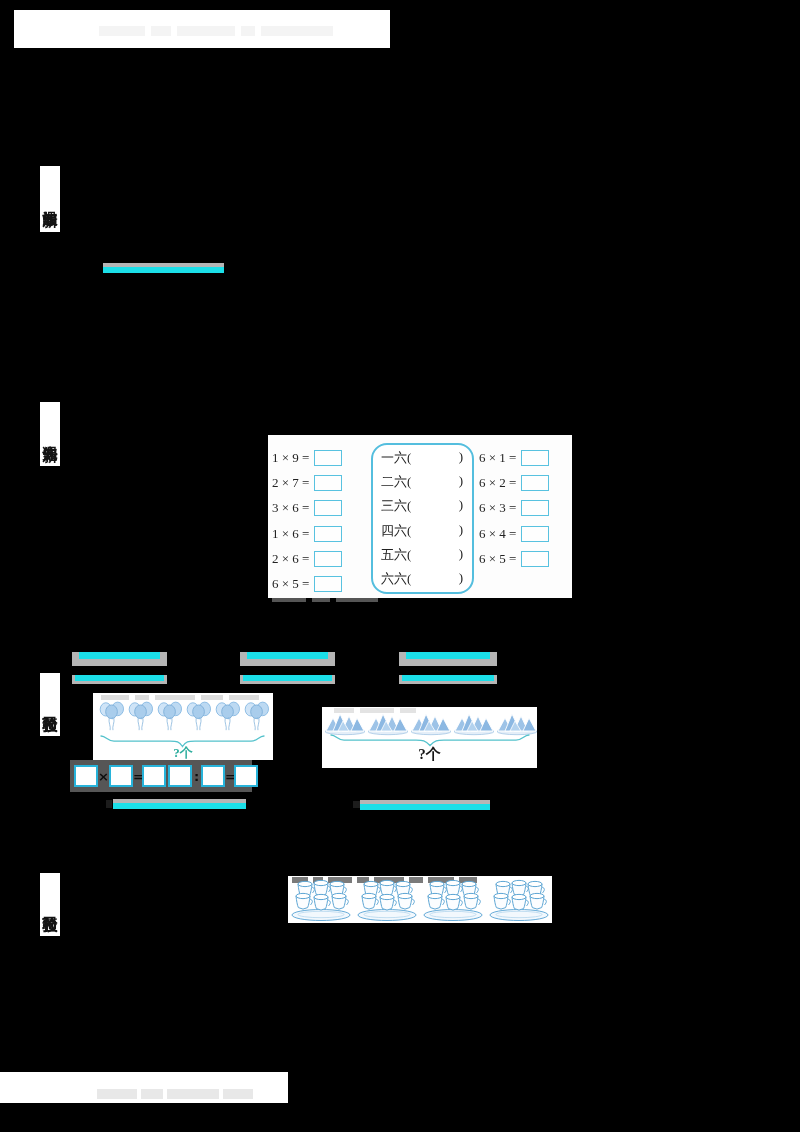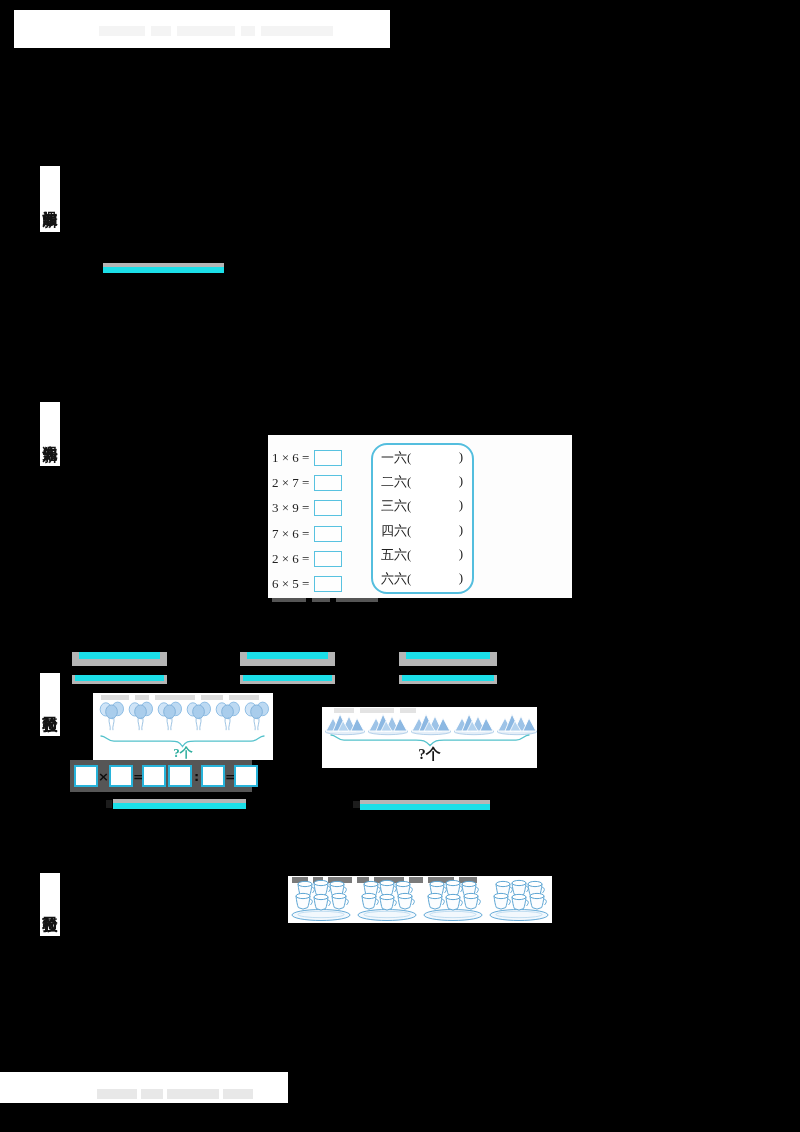--- a/index.html
+++ b/index.html
@@ -136,24 +136,24 @@
   <div class="abs hl-under" style="left:103px;top:263px;width:121px;height:10px;">
     <div class="cy"></div>
   </div>
 
   <div class="abs vlabel" style="left:40px;top:402px;height:64px;">
     <span>新课先知</span>
   </div>
 
   <div class="abs panel tpanel">
     <div class="tcol tcol-left">
+      <div class="trow"><span>1 × 9 =</span><span class="ansbox"></span></div>
+      <div class="trow"><span>2 × 7 =</span><span class="ansbox"></span></div>
+      <div class="trow"><span>3 × 6 =</span><span class="ansbox"></span></div>
       <div class="trow"><span>1 × 6 =</span><span class="ansbox"></span></div>
-      <div class="trow"><span>2 × 7 =</span><span class="ansbox"></span></div>
-      <div class="trow"><span>3 × 9 =</span><span class="ansbox"></span></div>
-      <div class="trow"><span>7 × 6 =</span><span class="ansbox"></span></div>
       <div class="trow"><span>2 × 6 =</span><span class="ansbox"></span></div>
       <div class="trow"><span>6 × 5 =</span><span class="ansbox"></span></div>
     </div>
 
     <div class="mid-panel">
       <div class="tcol-mid">
         <div class="mrow">
             <span>一六(</span>
             <span>)</span>
           </div>
@@ -173,20 +173,27 @@
             <span>五六(</span>
             <span>)</span>
           </div>
         <div class="mrow">
             <span>六六(</span>
             <span>)</span>
           </div>
       </div>
     </div>
 
+    <div class="tcol tcol-right">
+      <div class="trow"><span>6 × 1 =</span><span class="ansbox"></span></div>
+      <div class="trow"><span>6 × 2 =</span><span class="ansbox"></span></div>
+      <div class="trow"><span>6 × 3 =</span><span class="ansbox"></span></div>
+      <div class="trow"><span>6 × 4 =</span><span class="ansbox"></span></div>
+      <div class="trow"><span>6 × 5 =</span><span class="ansbox"></span></div>
+    </div>
   </div>
 
   <div class="ghostrow" style="left:272px;top:598px;">
     <div class="ghost-ink" style="width:34px;"></div>
     <div class="ghost-ink" style="width:18px;"></div>
     <div class="ghost-ink" style="width:42px;"></div>
   </div>
 
   <div class="abs duo" style="left:72px;top:648px;width:95px;">
     <div class="b1">

